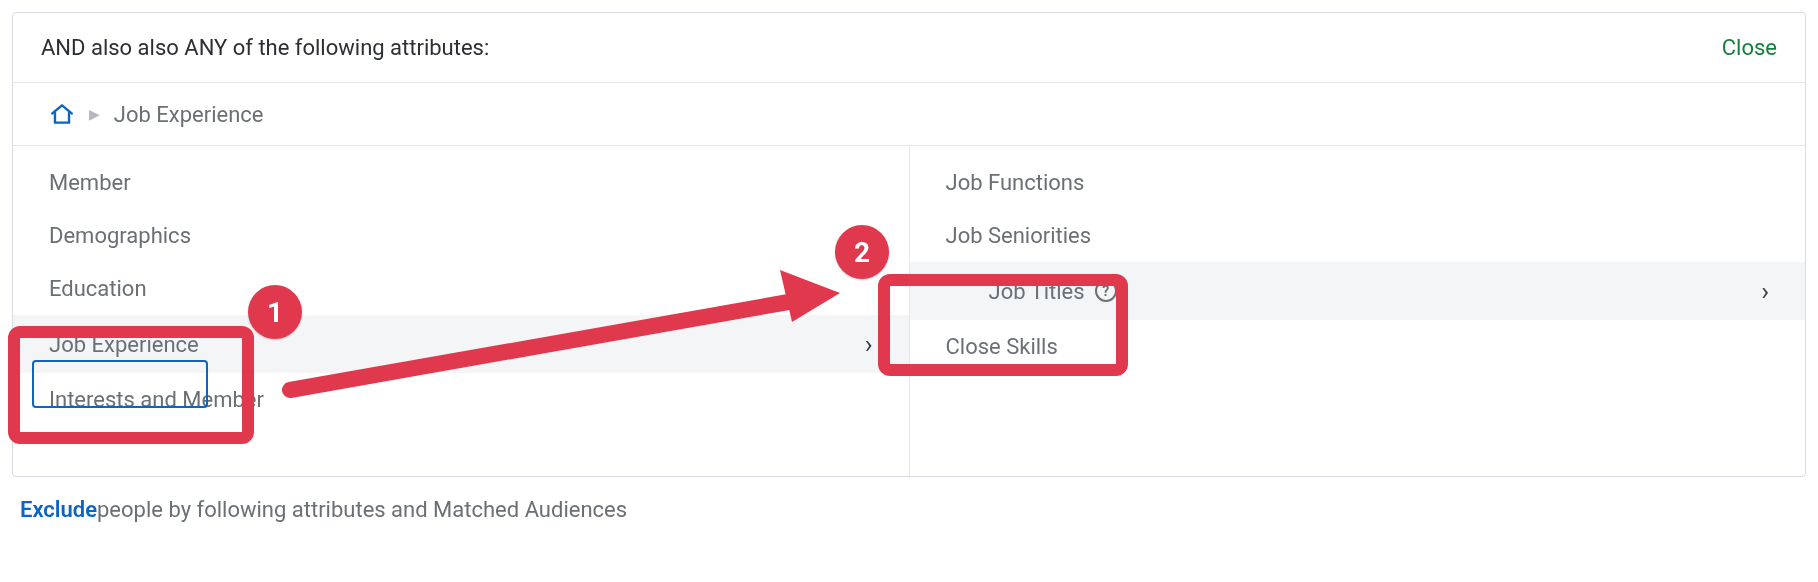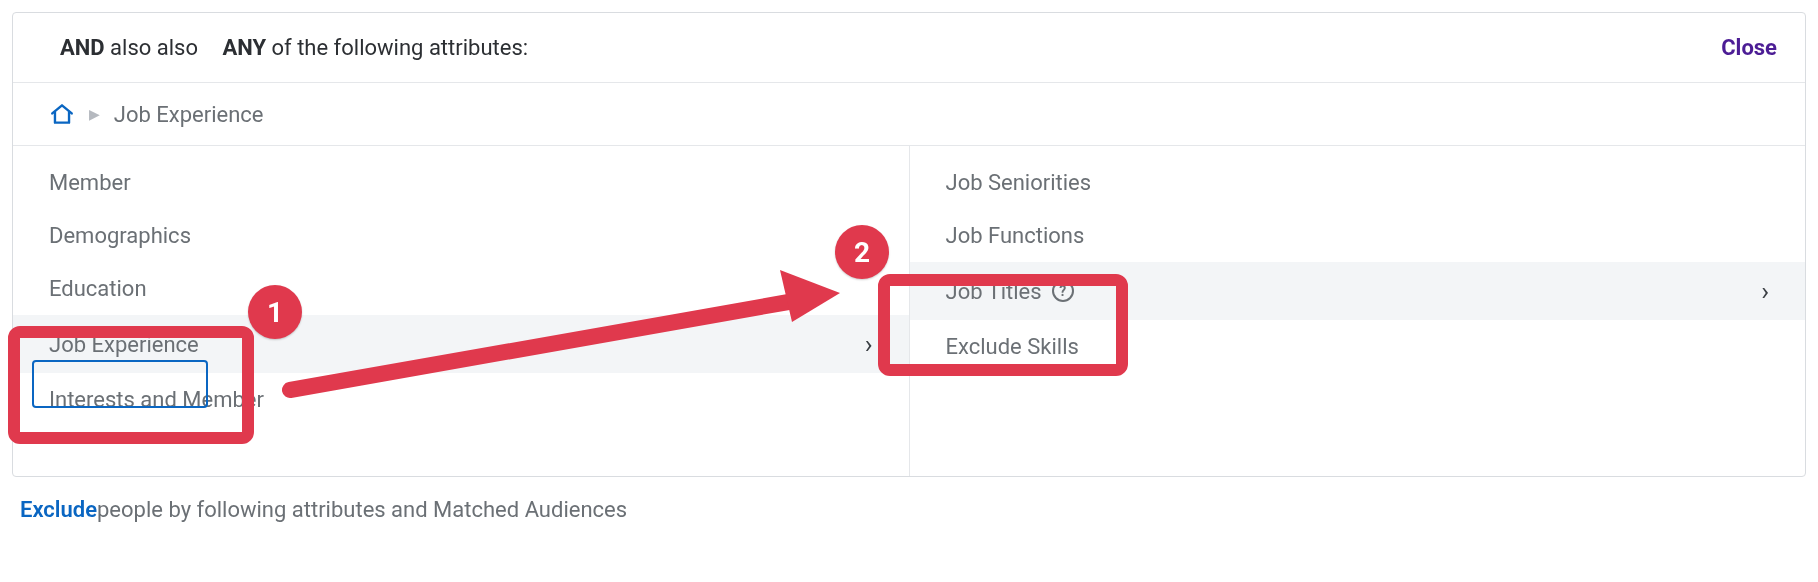--- a/index.html
+++ b/index.html
@@ -24,24 +24,24 @@
     align-items: center;
     justify-content: space-between;
     padding: 22px 28px;
     border-bottom: 1px solid #e5e7ea;
   }
   .panel-header .title {
     font-size: 22px;
     color: #2c2f33;
     font-weight: 400;
   }
-  .panel-header .title b { font-weight: 700; margin-left: 19px; }
+  .panel-header .title b { font-weight: 400; }
   .close-btn {
-    color: #4c1d95;
-    font-weight: 700;
+    color: #15803d;
+    font-weight: 400;
     font-size: 22px;
     cursor: pointer;
   }
   .breadcrumb {
     display: flex;
     align-items: center;
     gap: 14px;
     padding: 18px 36px;
     border-bottom: 1px solid #e5e7ea;
   }
@@ -124,21 +124,21 @@
     border-radius: 4px;
     z-index: 25;
     pointer-events: none;
     background: rgba(255,255,255,0);
   }
   .arrow-svg {
     position: absolute;
     z-index: 22;
     pointer-events: none;
   }
-  .item-label-wrap { display:flex; align-items:center; }
+  .item-label-wrap { display:flex; align-items:center;margin-left:43px; }
 </style>
 </head>
 <body>
 
 <div class="panel">
 
   <div class="panel-header">
     <div class="title">
       <b>AND</b><span> also also </span><b>ANY</b><span> of the following attributes:</span>
     </div>
@@ -171,34 +171,34 @@
         <span>Job Experience</span>
         <span class="chevron">›</span>
       </div>
       <div class="list-item">
         <span>Interests and Member</span>
       </div>
     </div>
 
     <div class="col col-right">
       <div class="list-item">
+        <span>Job Functions</span>
+      </div>
+      <div class="list-item">
         <span>Job Seniorities</span>
-      </div>
-      <div class="list-item">
-        <span>Job Functions</span>
       </div>
       <div class="list-item active" id="right-active">
         <div class="item-label-wrap">
           <span>Job Titles</span>
           <span class="help-icon">?</span>
         </div>
         <span class="chevron">›</span>
       </div>
       <div class="list-item">
-        <span>Exclude Skills</span>
+        <span>Close Skills</span>
       </div>
     </div>
   </div>
 </div>
 
 <div class="footer">
   <span class="exclude">Exclude</span><span>people by following attributes and Matched Audiences</span>
 </div>
 
 <div class="anno-box" style="left:8px; top:326px; width:246px; height:118px;"></div>

